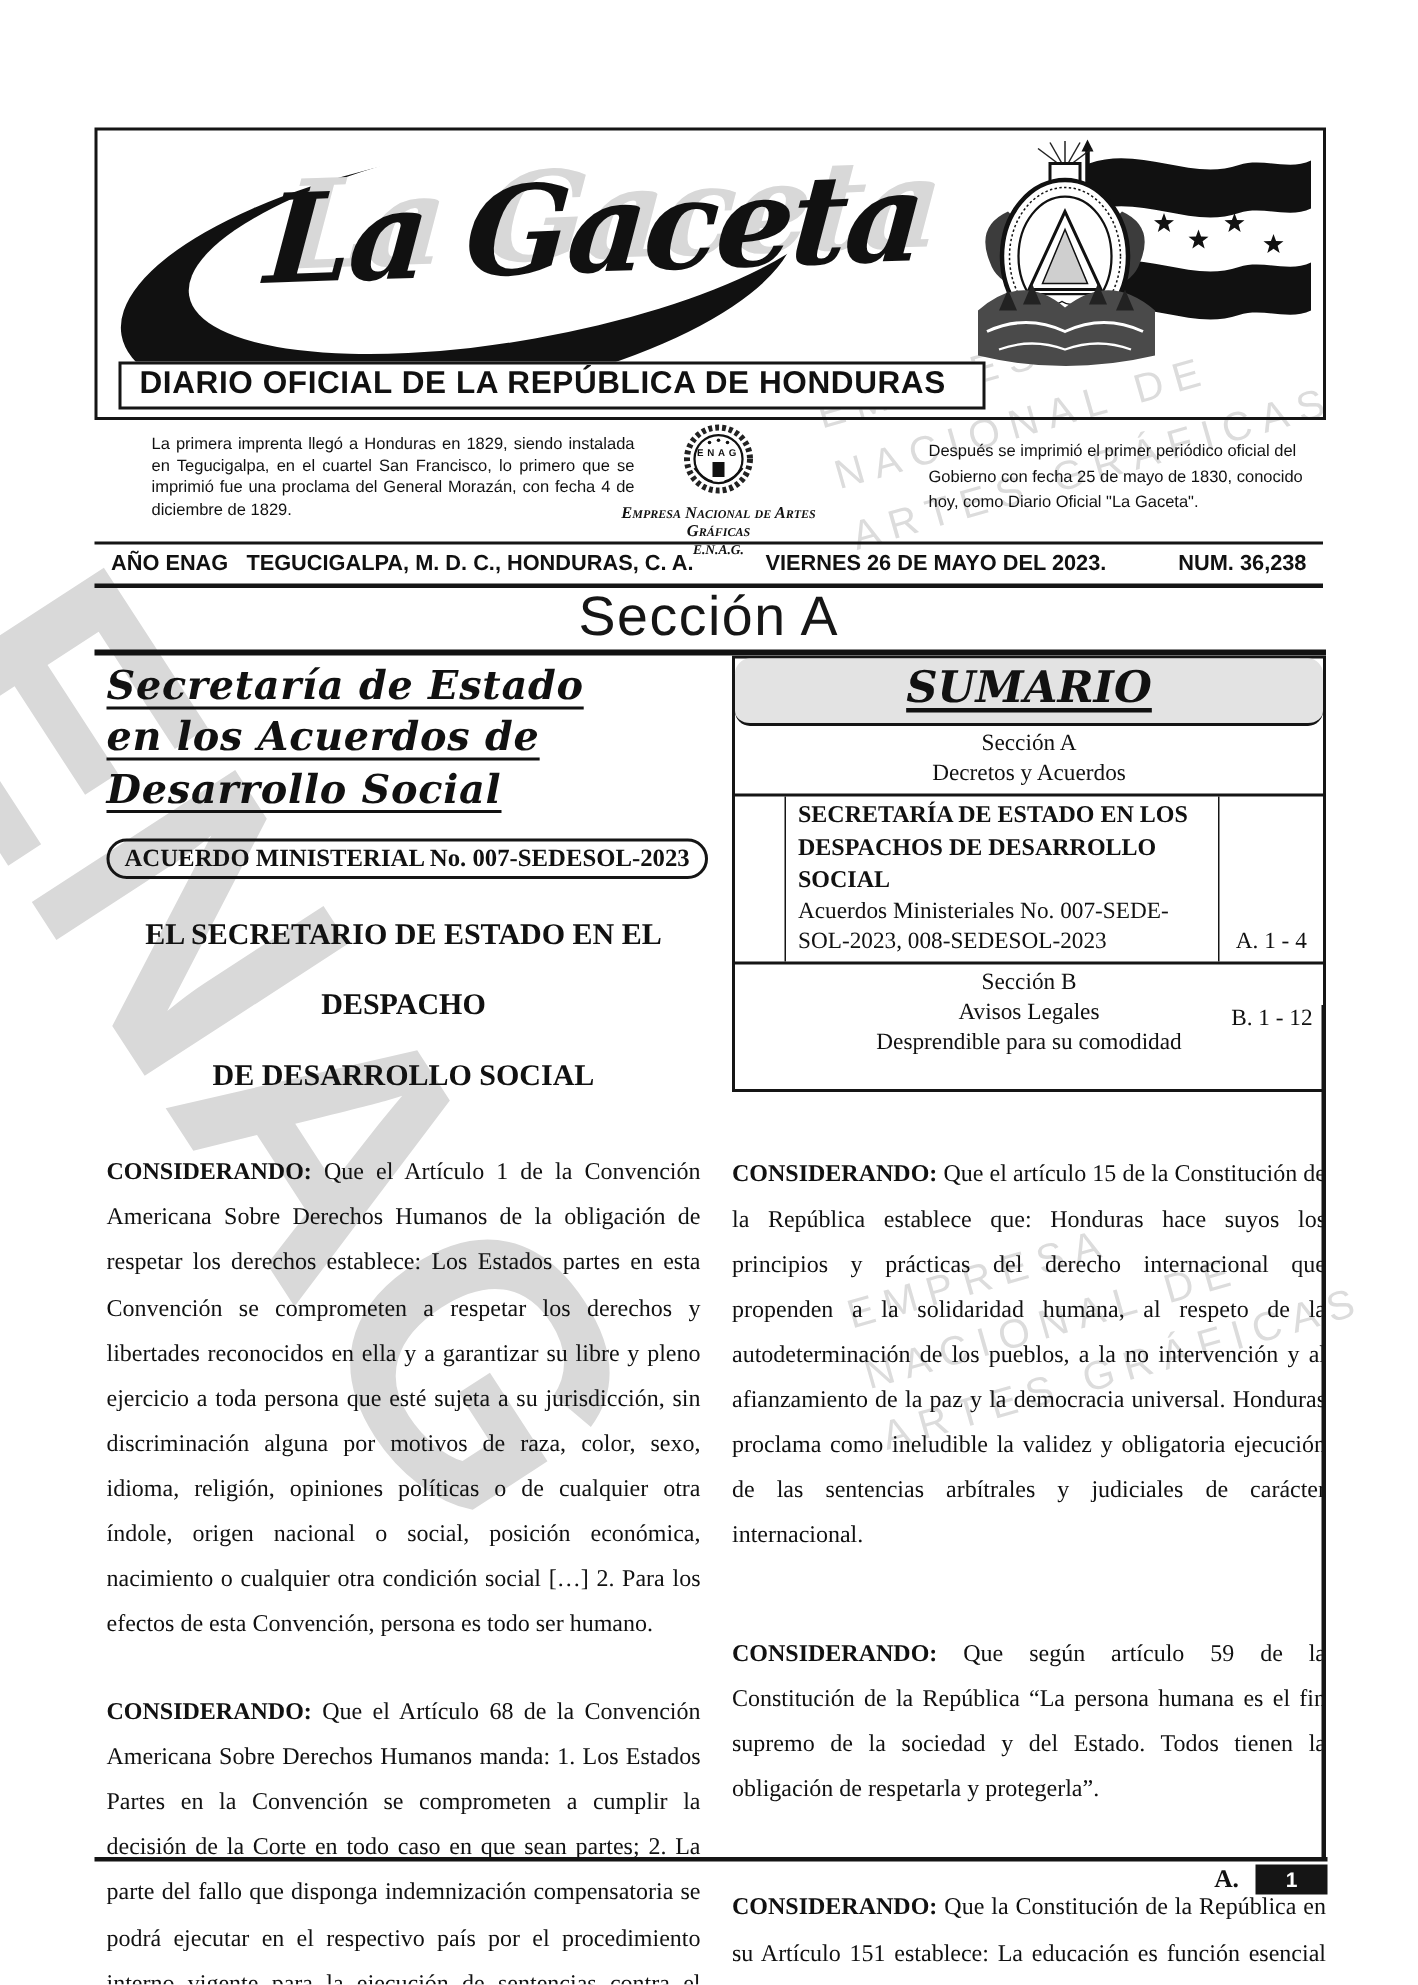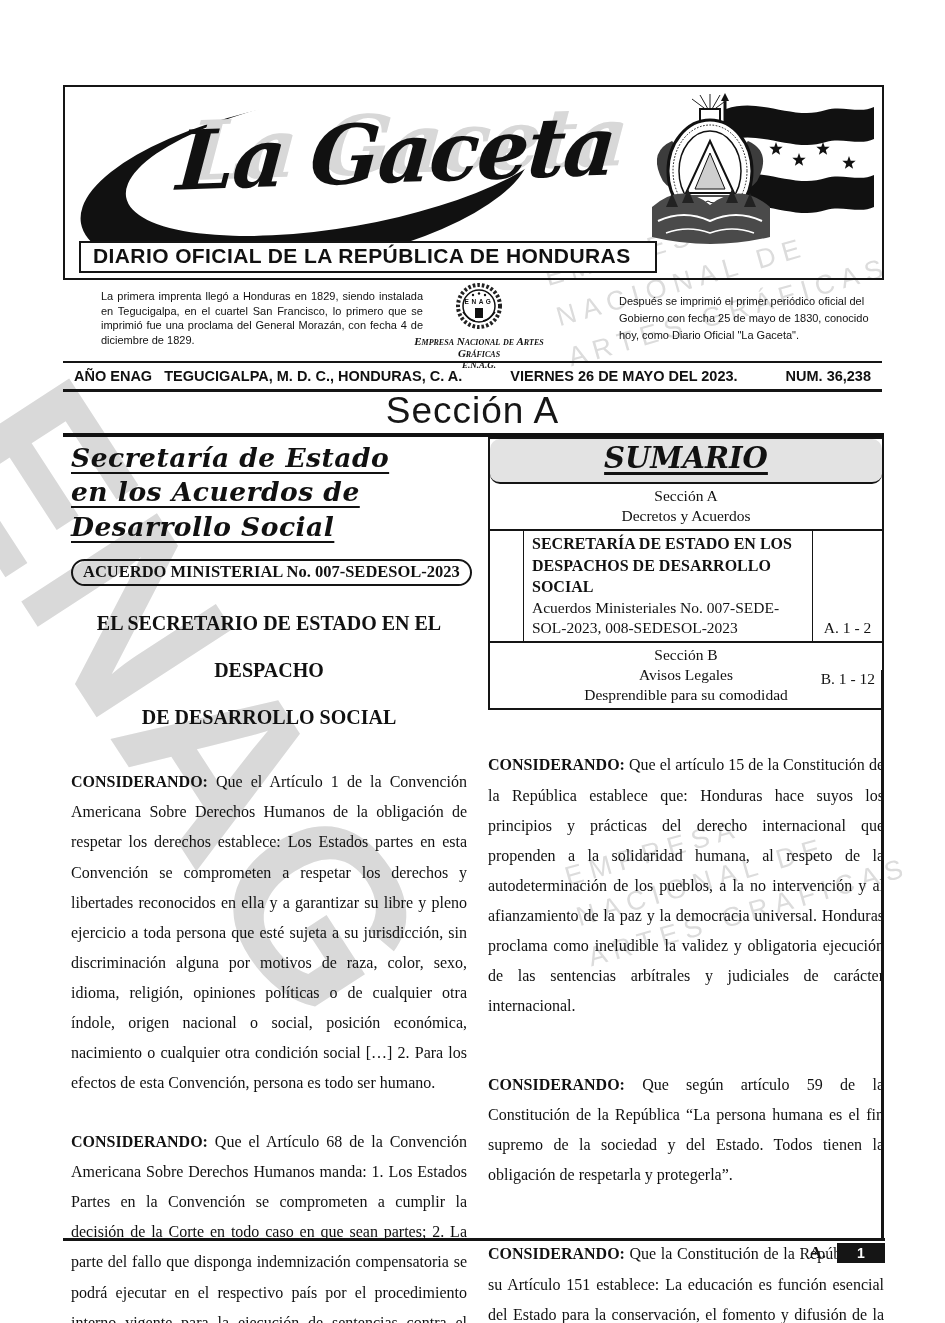--- a/index.html
+++ b/index.html
@@ -77,21 +77,21 @@
              padding:1px 0 4px 0;font-family:"DejaVu Serif",serif;font-style:italic;
              font-weight:bold;font-size:29px;border-radius:10px;}
   .sum-title span{text-decoration:underline;text-decoration-thickness:2.5px;text-underline-offset:4px;}
   .sum-row2{border-bottom:2px solid #151515;text-align:center;padding:2px 0 3px 0;}
   .sum-row3{display:grid;grid-template-columns:34px 1fr 70px;border-bottom:2px solid #151515;}
   .sum-c1{border-right:1.5px solid #151515;}
   .sum-c2{padding:2px 6px 3px 8px;}
   .sum-c2 .h{font-weight:bold;font-size:16px;line-height:1.35;}
   .sum-c3{border-left:1.5px solid #151515;display:flex;align-items:flex-end;
           justify-content:center;padding-bottom:3px;}
-  .sum-row4{position:relative;text-align:center;padding:2px 0 3px 0;}
+  .sum-row4{position:relative;text-align:center;padding:2px 0 21px 0;}
   .sum-row4 .pages-b{position:absolute;right:7px;top:26px;}
   
   .right-vrule{position:absolute;left:881px;top:670px;width:2.5px;height:568px;background:#151515;z-index:1;}
   .footer-rule{position:absolute;left:63px;top:1238px;width:822px;height:2.5px;background:#151515;z-index:1;}
   .footer{position:absolute;left:740px;top:1243px;width:145px;display:flex;align-items:center;
           justify-content:flex-end;gap:11px;z-index:1;}
   .footer-a{font-family:"Liberation Serif",serif;font-weight:bold;font-size:17px;}
   .page-badge{width:48px;height:20px;background:#151515;color:#fff;display:flex;align-items:center;
               justify-content:center;font-family:"Liberation Sans",sans-serif;font-weight:bold;
               font-size:14px;}
@@ -240,21 +240,21 @@
         <div class="sum-row2">
           <div>Sección A</div>
           <div>Decretos y Acuerdos</div>
         </div>
         <div class="sum-row3">
           <div class="sum-c1"></div>
           <div class="sum-c2">
             <div class="h">SECRETARÍA DE ESTADO EN LOS DESPACHOS DE DESARROLLO SOCIAL</div>
             <div>Acuerdos Ministeriales No. 007-SEDE-SOL-2023, 008-SEDESOL-2023</div>
           </div>
-          <div class="sum-c3">A. 1 - 2</div>
+          <div class="sum-c3">A. 1 - 4</div>
         </div>
         <div class="sum-row4">
           <div>Sección B</div>
           <div>Avisos Legales</div>
           <span class="pages-b">B.  1 - 12</span>
           <div>Desprendible para su comodidad</div>
         </div>
       </div>
       <p class="bodypara">
         <b>CONSIDERANDO:</b><span> Que el artículo 15 de la Constitución de la República establece que: Honduras hace suyos los principios y prácticas del derecho internacional que propenden a la solidaridad humana, al respeto de la autodeterminación de los pueblos, a la no intervención y al afianzamiento de la paz y la democracia universal. Honduras proclama como ineludible la validez y obligatoria ejecución de las sentencias arbítrales y judiciales de carácter internacional.</span>

